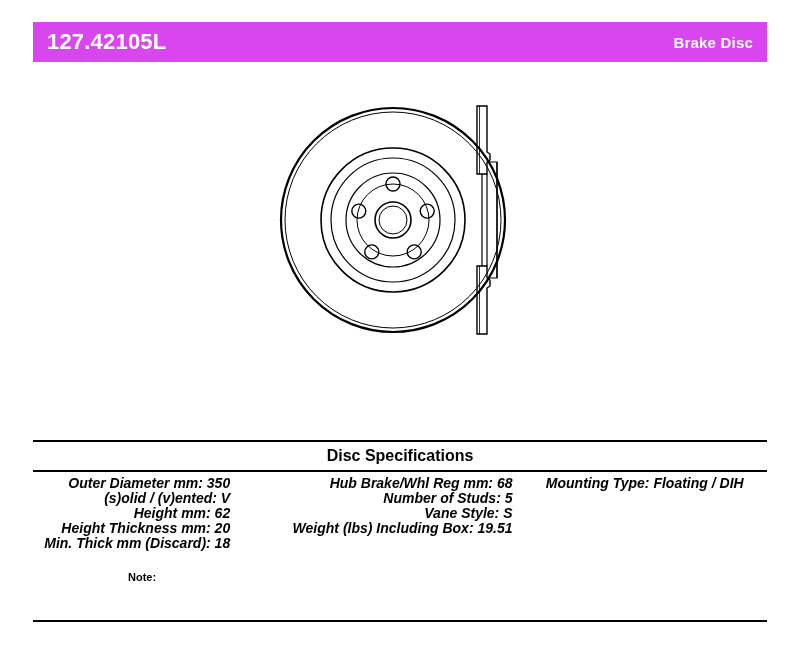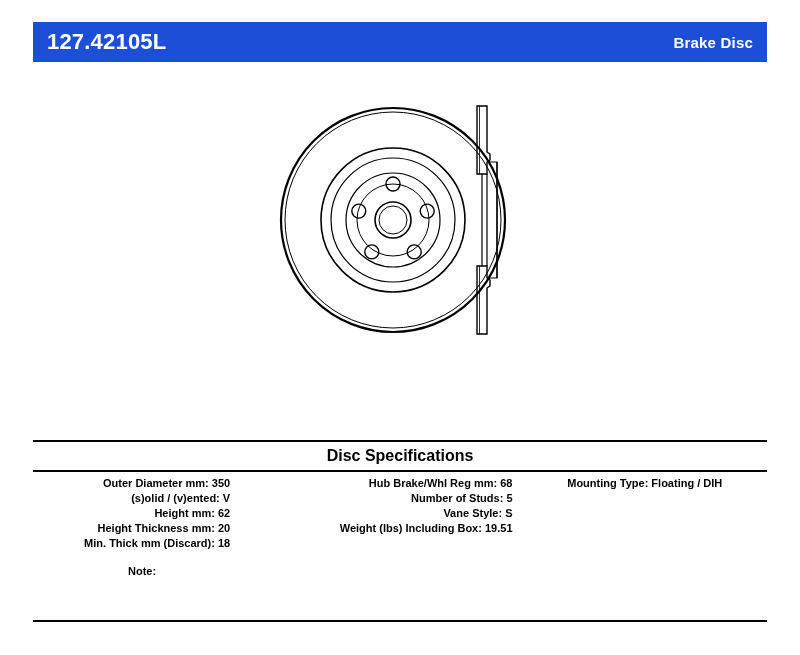--- a/index.html
+++ b/index.html
@@ -23,21 +23,21 @@
     height: 655px;
   }
 
   
   .header-bar {
     position: absolute;
     left: 33px;
     top: 22px;
     width: 734px;
     height: 40px;
-    background: #1d4ed8;
+    background: #d946ef;
     display: flex;
     align-items: center;
     justify-content: space-between;
     box-sizing: border-box;
     padding: 0 14px;
   }
   .part-number {
     color: #ffffff;
     font-size: 22px;
     font-weight: bold;
@@ -106,22 +106,23 @@
 
   .spec-columns {
     position: absolute;
     left: 0;
     top: 36px;
     width: 734px;
     display: flex;
     align-items: flex-start;
   }
   .col {
-    font-size: 11px;
+    font-size: 14px;
     line-height: 15px;
+    font-style: italic;
   }
   .col-left {
     width: 200px;
     text-align: right;
     padding-right: 0;
   }
   .col-mid {
     width: 262px;
     text-align: right;
     padding-left: 24px;
@@ -137,21 +138,21 @@
   .spec-label {
     font-weight: bold;
   }
   .spec-value {
     font-weight: bold;
   }
 
   .note-row {
     position: absolute;
     left: 95px;
-    top: 125px;
+    top: 131px;
     font-size: 11px;
     font-weight: bold;
   }
 
   .bottom-rule {
     position: absolute;
     left: 33px;
     top: 620px;
     width: 734px;
     height: 2px;

